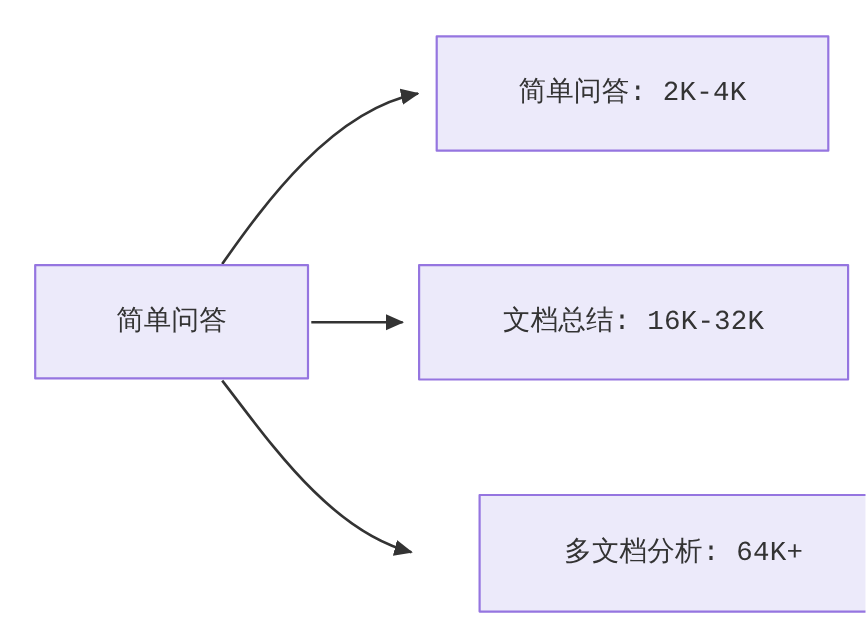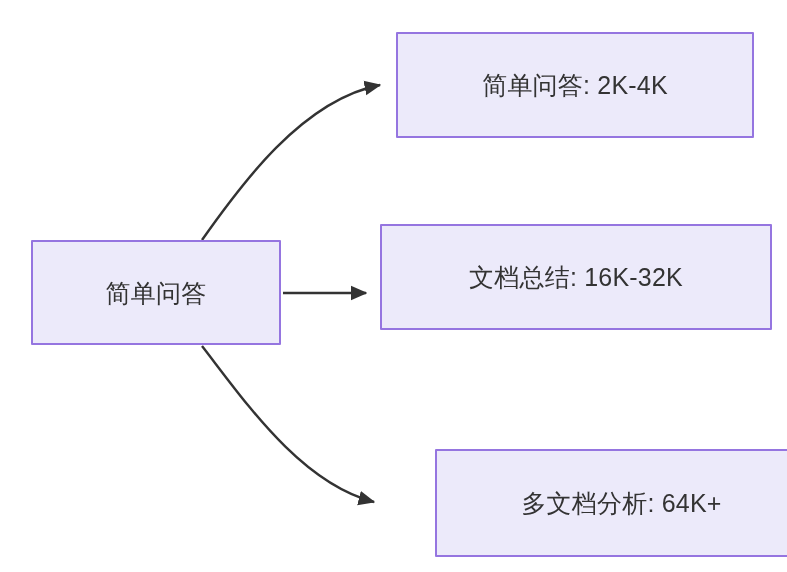--- a/index.html
+++ b/index.html
@@ -28,20 +28,21 @@
   .node {
     position: absolute;
     box-sizing: border-box;
     background: #ECEAFA;
     border: 2px solid #9575E0;
     border-radius: 1px;
     display: flex;
     align-items: center;
     justify-content: center;
     text-align: right;
+    font-family: Liberation Mono, monospace;
   }
   .node-label {
     color: #333333;
     font-size: 25px;
     line-height: 1.2;
     letter-spacing: 0.2px;
     white-space: nowrap;
   }
   
   #node-source {
@@ -51,21 +52,21 @@
     height: 105px;
   }
   #node-task-1 {
     left: 396px;
     top: 32px;
     width: 358px;
     height: 106px;
   }
   #node-task-2 {
     left: 380px;
-    top: 224px;
+    top: 240px;
     width: 392px;
     height: 106px;
   }
   #node-task-3 {
     left: 388px;
     top: 449px;
     width: 373px;
     height: 108px;
     margin-left: 47px;
   }

